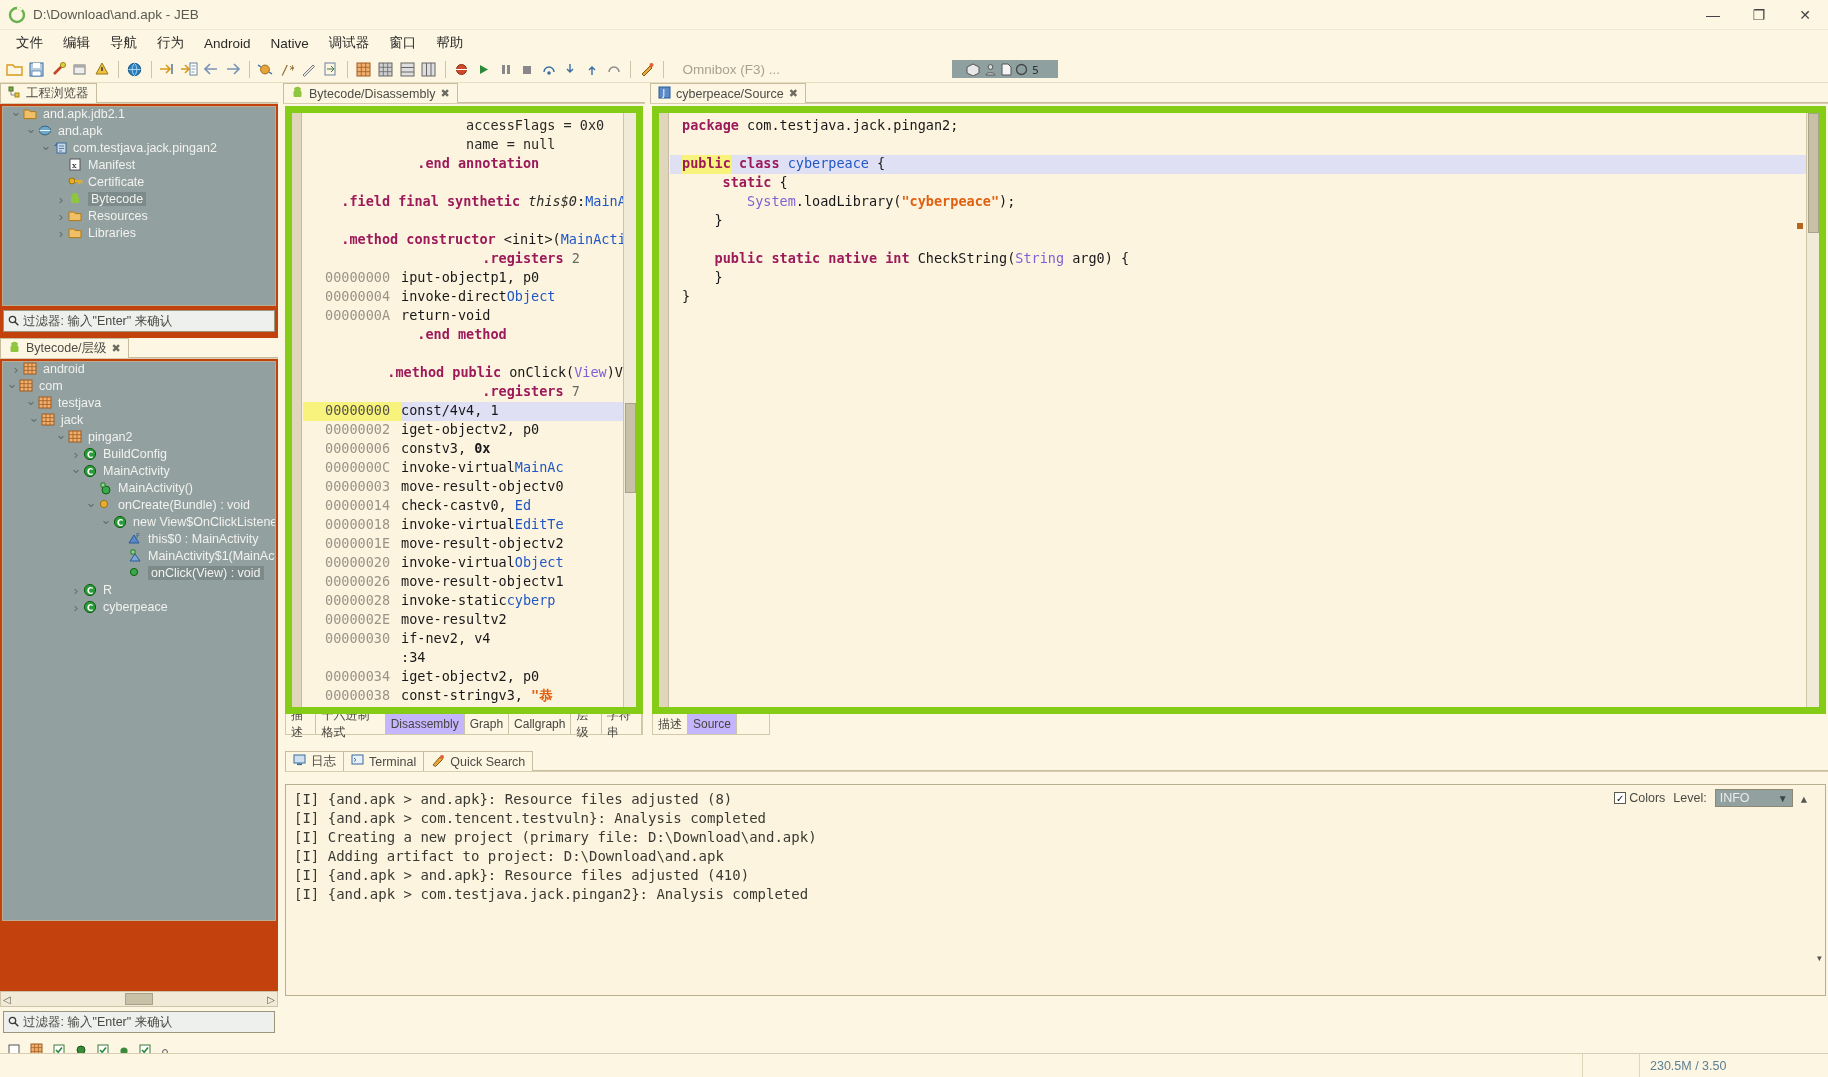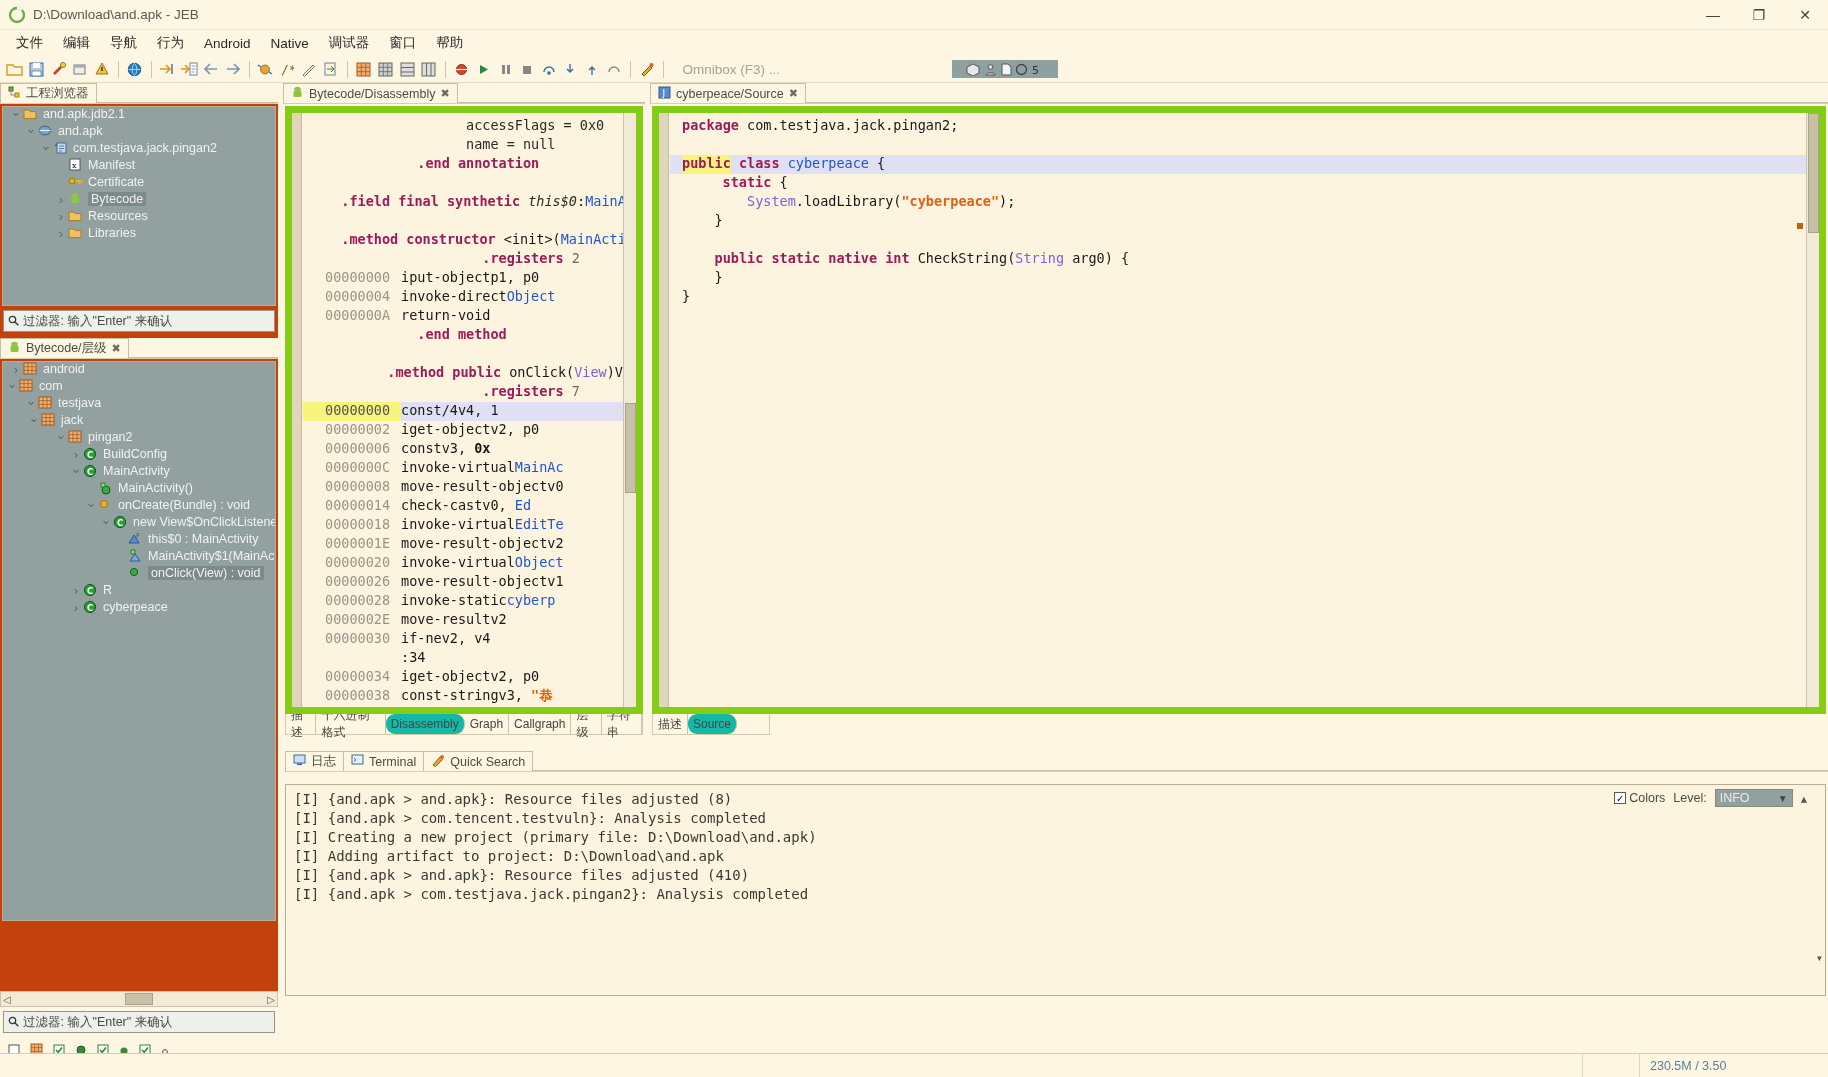--- a/index.html
+++ b/index.html
@@ -135,21 +135,21 @@
 
   .bottom-tabs {
     height: 21px; display: flex; align-items: stretch; background: #fdf6e3;
     border: 1px solid #d3c9ad; border-top: none;
   }
   .btab {
     display: flex; align-items: center; padding: 0 5px;
     font-size: 12px; color: #45453f;
     border-right: 1px solid #cdc3a6;
   }
-  .btab.active { background: #14b8a6; border-radius: 9px; }
+  .btab.active { background: #c4b5fd; }
 
   
   .src-col {
     position: absolute; left: 650px; top: 0; right: 0; height: 660px;
   }
 
   
   .console {
     position: absolute; left: 283px; right: 0; top: 668px; height: 240px;
   }
@@ -736,21 +736,21 @@
             <div class="code-line"><span class="addr">00000004</span><span><span class="op">invoke-direct</span><span style="display: inline-block; width: 0px;">       </span><span class="cls">Object</span></span></div>
             <div class="code-line"><span class="addr">0000000A</span><span><span class="op">return-void</span></span></div>
             <div class="code-line"><span class="addr"></span><span><span class="op">  </span><span class="kw">.end method</span></span></div>
             <div class="code-line"><span class="addr"></span><span></span></div>
             <div class="code-line"><span class="addr"></span><span><span class="op">  </span><span class="kw">.method public </span><span class="op">onClick(</span><span class="typ">View</span><span class="op">)V</span></span></div>
             <div class="code-line"><span class="addr"></span><span><span class="op">          </span><span class="kw">.registers </span><span class="num">7</span></span></div>
             <div class="code-line line-hl"><span class="addr hl">00000000</span><span><span class="op">const/4</span><span style="display: inline-block; width: 0px;">             </span><span class="op">v4, 1</span></span></div>
             <div class="code-line"><span class="addr">00000002</span><span><span class="op">iget-object</span><span style="display: inline-block; width: 0px;">         </span><span class="op">v2, p0</span></span></div>
             <div class="code-line"><span class="addr">00000006</span><span><span class="op">const</span><span style="display: inline-block; width: 0px;">               </span><span class="op">v3, </span><span class="op" style="font-weight: bold;">0x</span></span></div>
             <div class="code-line"><span class="addr">0000000C</span><span><span class="op">invoke-virtual</span><span style="display: inline-block; width: 0px;">      </span><span class="cls">MainAc</span></span></div>
-            <div class="code-line"><span class="addr">00000008</span><span><span class="op">move-result-object</span><span style="display: inline-block; width: 0px;">  </span><span class="op">v0</span></span></div>
+            <div class="code-line"><span class="addr">00000003</span><span><span class="op">move-result-object</span><span style="display: inline-block; width: 0px;">  </span><span class="op">v0</span></span></div>
             <div class="code-line"><span class="addr">00000014</span><span><span class="op">check-cast</span><span style="display: inline-block; width: 0px;">          </span><span class="op">v0, </span><span class="cls">Ed</span></span></div>
             <div class="code-line"><span class="addr">00000018</span><span><span class="op">invoke-virtual</span><span style="display: inline-block; width: 0px;">      </span><span class="cls">EditTe</span></span></div>
             <div class="code-line"><span class="addr">0000001E</span><span><span class="op">move-result-object</span><span style="display: inline-block; width: 0px;">  </span><span class="op">v2</span></span></div>
             <div class="code-line"><span class="addr">00000020</span><span><span class="op">invoke-virtual</span><span style="display: inline-block; width: 0px;">      </span><span class="cls">Object</span></span></div>
             <div class="code-line"><span class="addr">00000026</span><span><span class="op">move-result-object</span><span style="display: inline-block; width: 0px;">  </span><span class="op">v1</span></span></div>
             <div class="code-line"><span class="addr">00000028</span><span><span class="op">invoke-static</span><span style="display: inline-block; width: 0px;">       </span><span class="cls">cyberp</span></span></div>
             <div class="code-line"><span class="addr">0000002E</span><span><span class="op">move-result</span><span style="display: inline-block; width: 0px;">         </span><span class="op">v2</span></span></div>
             <div class="code-line"><span class="addr">00000030</span><span><span class="op">if-ne</span><span style="display: inline-block; width: 0px;">               </span><span class="op">v2, v4</span></span></div>
             <div class="code-line"><span class="addr"></span><span><span class="op">:34</span></span></div>
             <div class="code-line"><span class="addr">00000034</span><span><span class="op">iget-object</span><span style="display: inline-block; width: 0px;">         </span><span class="op">v2, p0</span></span></div>

